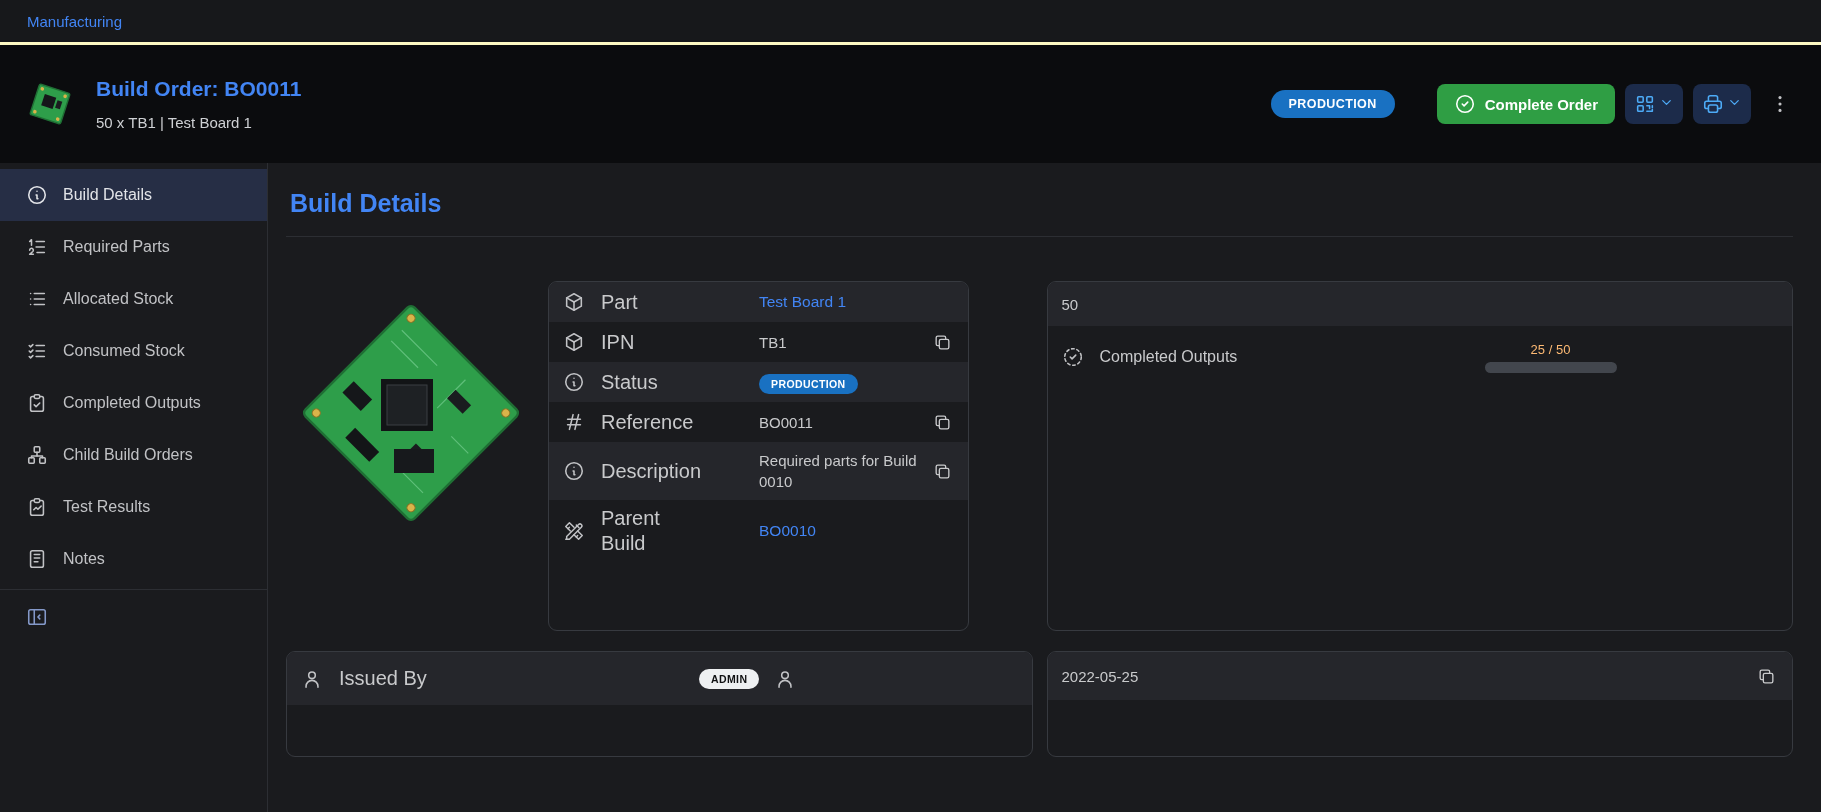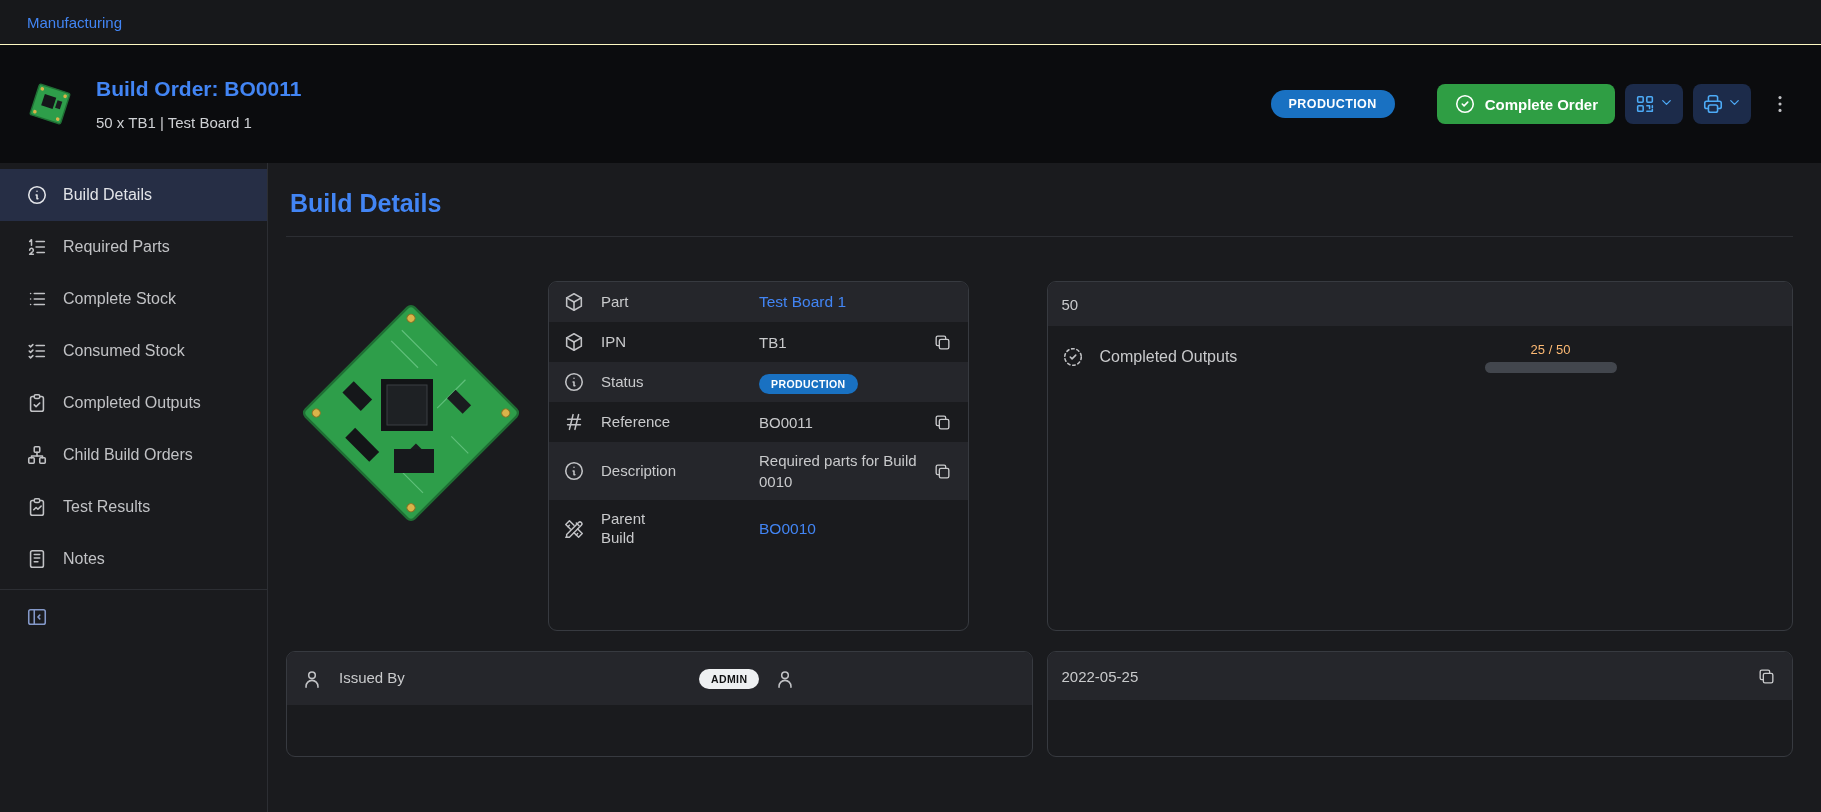--- a/index.html
+++ b/index.html
@@ -11,21 +11,21 @@
     font-size: 15px;
   }
   .ic { width: 22px; height: 22px; flex: none; display: block; }
   .ic-sm { width: 19px; height: 19px; flex: none; display: block; }
   a { text-decoration: none; }
 
   
   .topstrip {
     height: 45px; display: flex; align-items: center;
     padding: 0 27px; background: #17181b;
-    border-bottom: 1px solid #fef9c3;
+    border-bottom: 3px solid #fef9c3;
   }
   .crumb { color: #4285f4; font-size: 15px; cursor: pointer; }
 
   
   .header {
     height: 118px; background: #0b0c0e;
     display: flex; align-items: center; padding: 0 26px;
   }
   .thumb { width: 48px; height: 48px; margin-right: 22px; flex: none; }
   .titleblock { display: flex; flex-direction: column; gap: 13px; }
@@ -83,21 +83,21 @@
   .card {
     border: 1px solid #373a40; border-radius: 9px; overflow: hidden;
     background: #1a1b1e;
   }
   .card.h100 { height: 100%; }
   .card.bottom { min-height: 106px; }
 
   .row { display: flex; align-items: center; padding: 0 14px; min-height: 40px; }
   .row.striped { background: #25262b; }
   .row .ric { width: 26px; color: #c1c2c5; flex: none; display: flex; }
-  .row .rlabel { margin-left: 12px; color: #c9cacc; font-size: 15px; line-height: 1.25; }
+  .row .rlabel { margin-left: 12px; color: #c9cacc; font-size: 20px; line-height: 1.25; }
 
   
   .trow .rlabel { width: 76px; flex: none; }
   .trow .rvalue { margin-left: 82px; color: #c9cacc; font-size: 15px; }
   .trow .rvalue.wrap { max-width: 172px; overflow-wrap: anywhere; line-height: 1.4; }
   .trow.tall { min-height: 58px; padding-top: 6px; padding-bottom: 6px; }
   .link { color: #4285f4; cursor: pointer; font-size: 15.5px; }
   .badge-table {
     background: #1971c2; color: #fff; font-size: 10.5px; font-weight: 700;
     letter-spacing: .4px; padding: 4px 12px; border-radius: 11px;
@@ -241,21 +241,21 @@
       <span>
           <svg class="ic" viewBox="0 0 24 24" fill="none" stroke="currentColor" stroke-width="1.7" stroke-linecap="round" stroke-linejoin="round">
             <path d="M9 6h11"></path>
             <path d="M9 12h11"></path>
             <path d="M9 18h11"></path>
             <path d="M5 6v.01"></path>
             <path d="M5 12v.01"></path>
             <path d="M5 18v.01"></path>
           </svg>
         </span>
-      <span>Complete Stock</span>
+      <span>Allocated Stock</span>
     </div>
     <div class="nav-item">
       <span>
           <svg class="ic" viewBox="0 0 24 24" fill="none" stroke="currentColor" stroke-width="1.7" stroke-linecap="round" stroke-linejoin="round">
             <path d="M11 6h9"></path>
             <path d="M11 12h9"></path>
             <path d="M11 18h9"></path>
             <path d="M3.5 6l1.5 1.5L7.5 5"></path>
             <path d="M3.5 12l1.5 1.5 2.5-2.5"></path>
             <path d="M3.5 18l1.5 1.5 2.5-2.5"></path>

